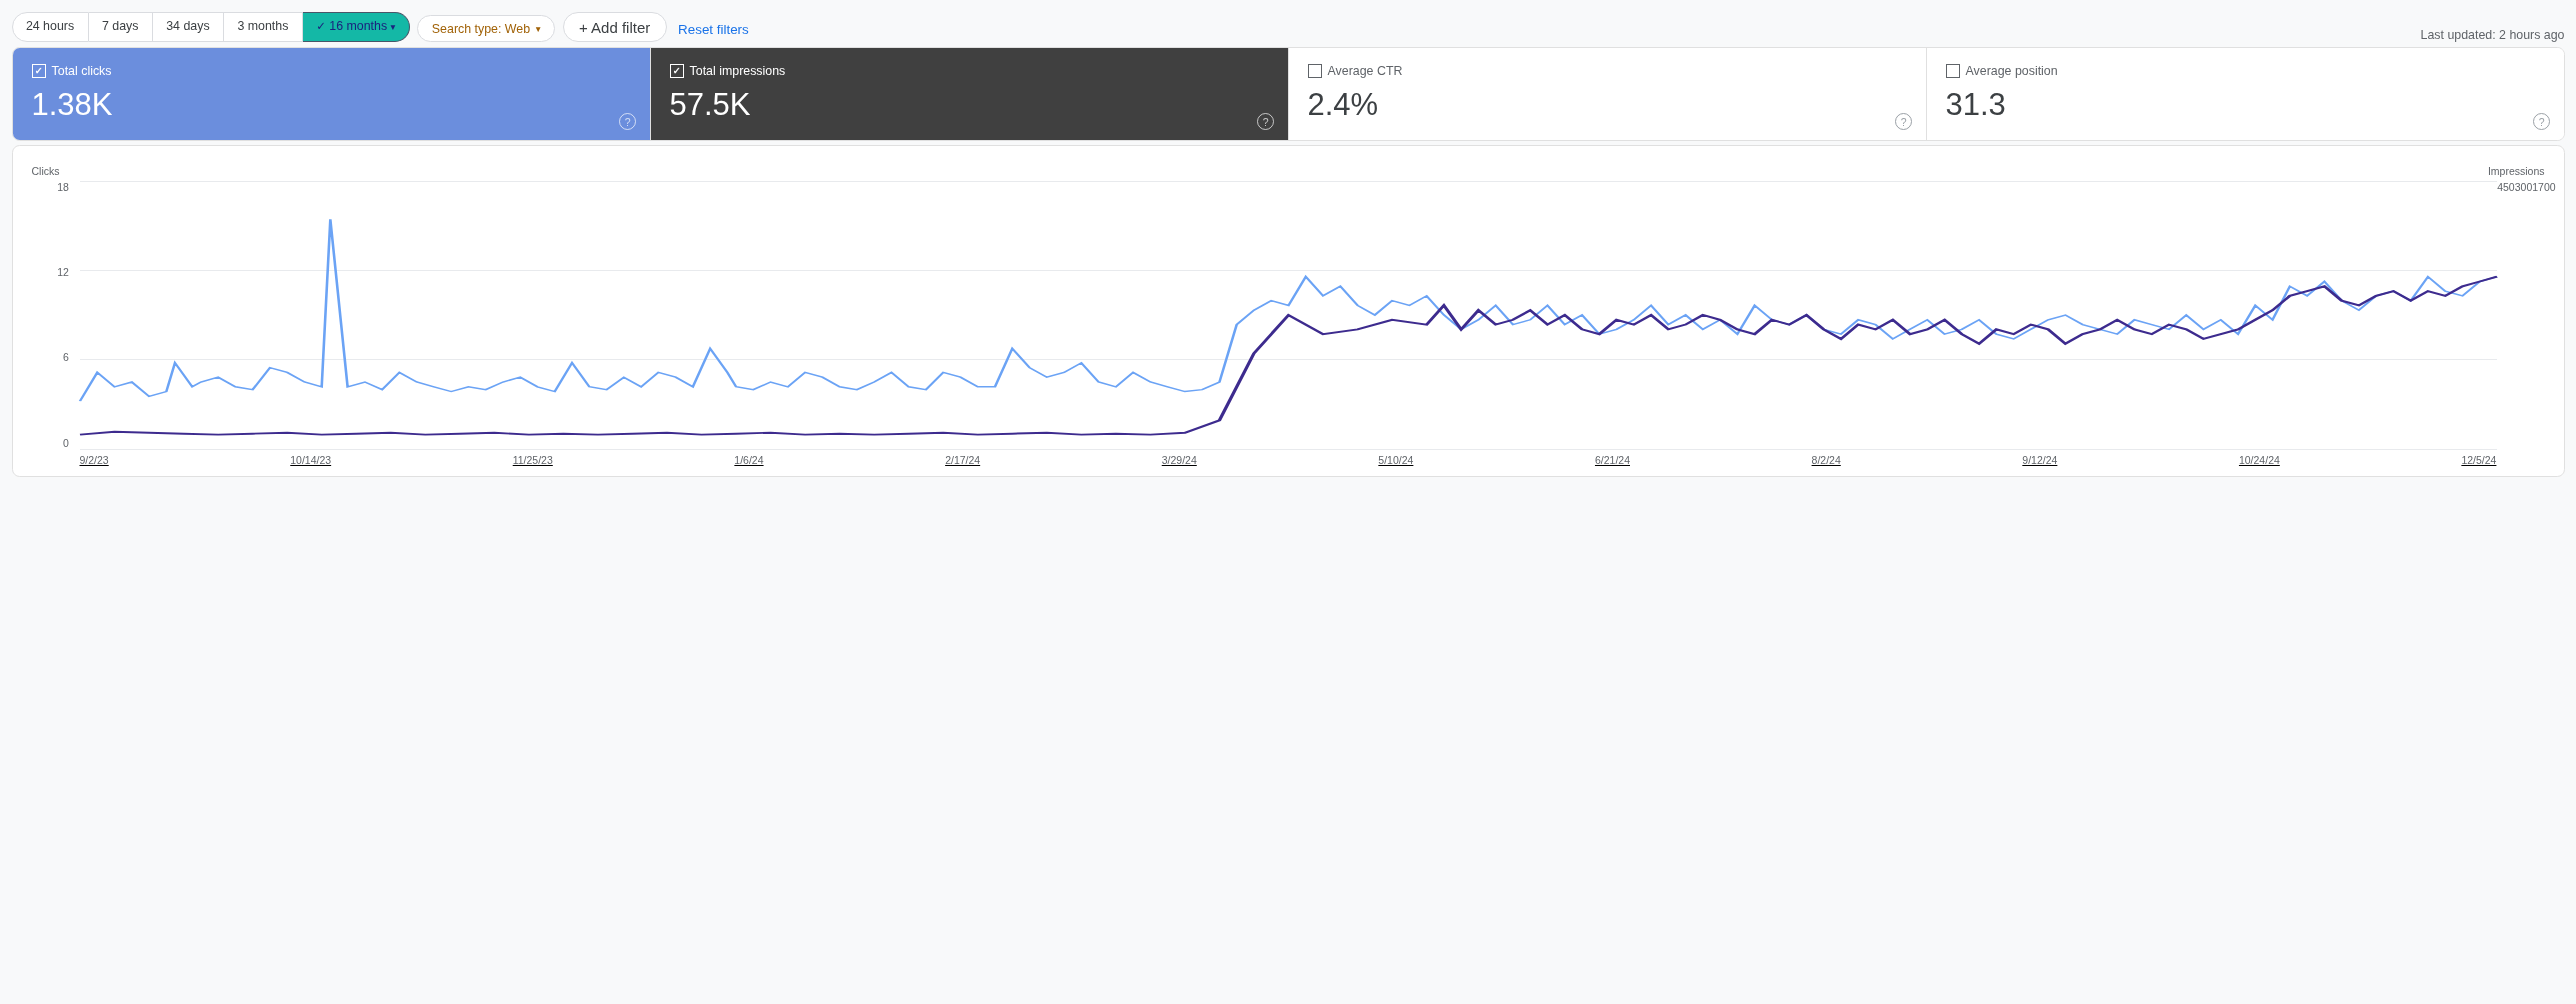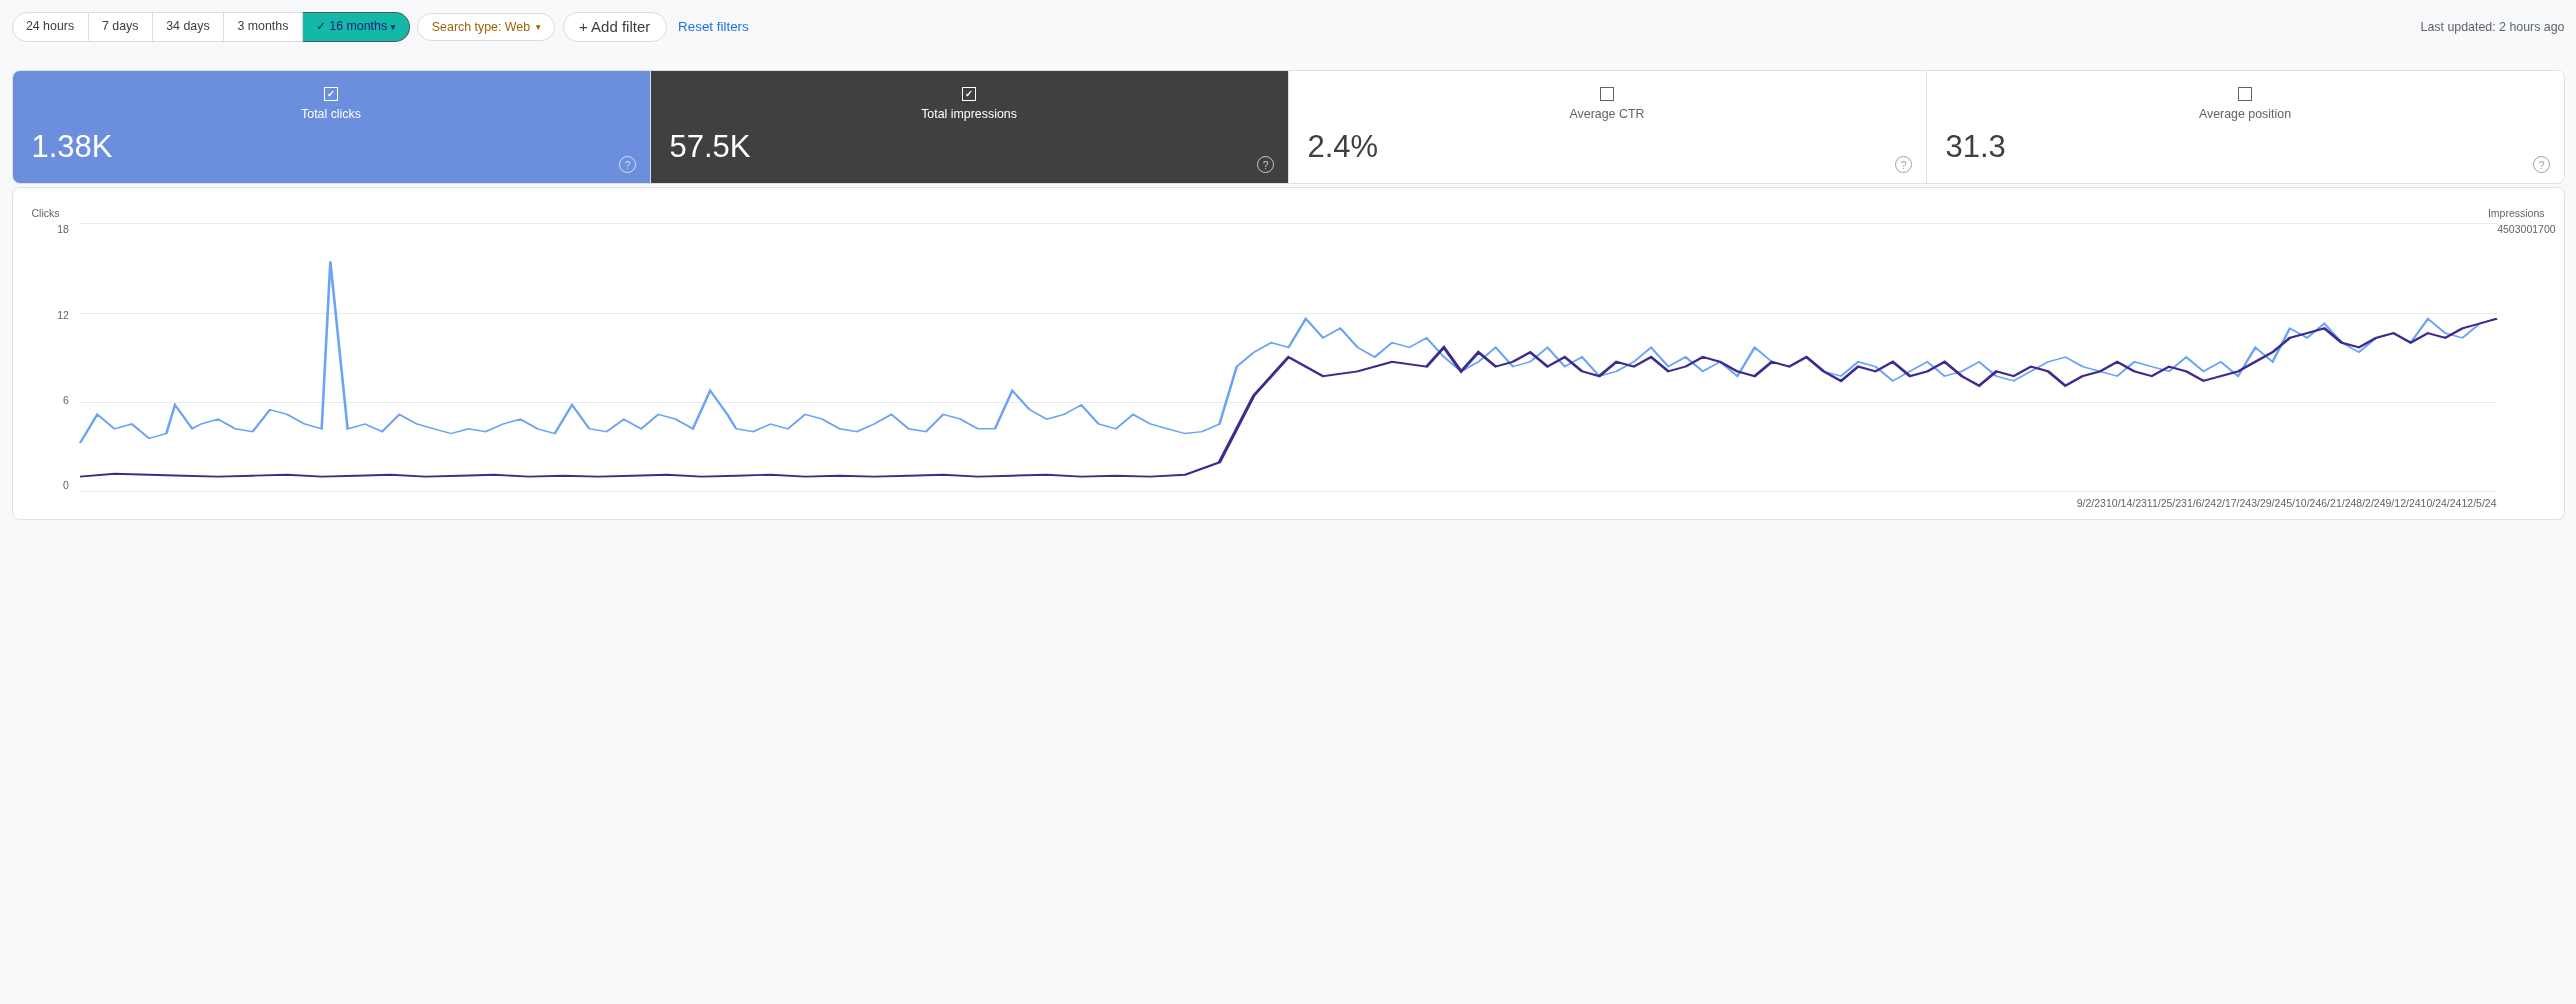--- a/index.html
+++ b/index.html
@@ -6,23 +6,23 @@
     body {
       font-family: 'Google Sans', Arial, sans-serif;
       background: #f8f9fa;
       padding: 11.5px;
       min-width: 861px;
     }
 
     
     .toolbar {
       display: flex;
-      align-items: center;
+      align-items: flex-end;
       gap: 7.7px;
-      margin-bottom: 28px;
+      margin-bottom: 5px;
       flex-wrap: wrap;
     }
 
     .date-filter-group {
       display: flex;
       align-items: center;
       gap: 0;
     }
 
     .date-btn {
@@ -112,25 +112,23 @@
     }
     .metric-card.active-purple {
       background: #404040;
     }
     .metric-card.inactive {
       background: #fff;
     }
 
     .metric-label {
       display: flex;
-      align-items: center;
       gap: 5.7px;
       font-size: 12.4px;
       margin-bottom: 7.7px;
-      flex-direction: column;
     }
     .active-blue .metric-label { color: #fff; }
     .active-purple .metric-label { color: #fff; }
     .inactive .metric-label { color: #5f6368; }
 
     .metric-checkbox {
       width: 14.4px;
       height: 14.4px;
       border: 1.9px solid currentColor;
       display: flex;
@@ -243,22 +241,23 @@
       padding-left: 5.7px;
     }
 
     .y-label {
       font-size: 10.5px;
       color: #5f6368;
     }
 
     .x-axis {
       display: flex;
-      justify-content: flex-end;
+      justify-content: space-between;
       padding: 5.7px 48px 0;
+      text-decoration: underline;
     }
 
     .x-label {
       font-size: 10.5px;
       color: #5f6368;
     }
 
     svg.chart-svg {
       position: absolute;
       top: 0; left: 48px;

